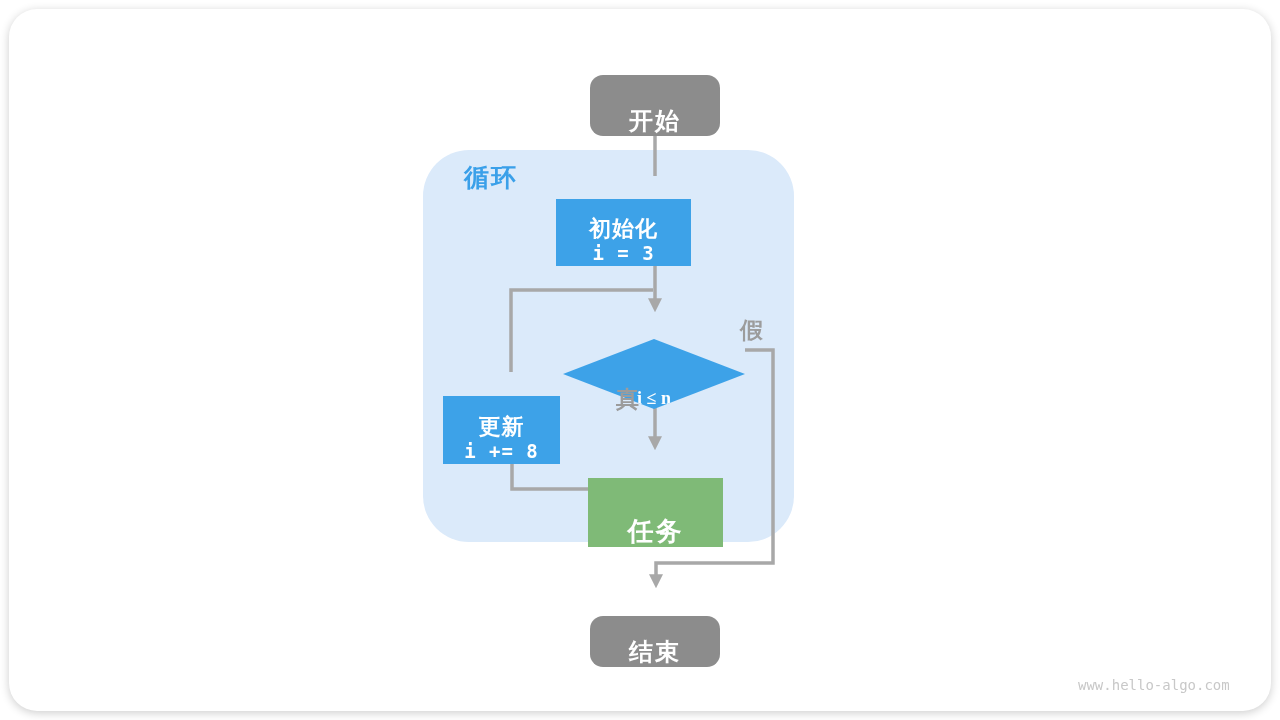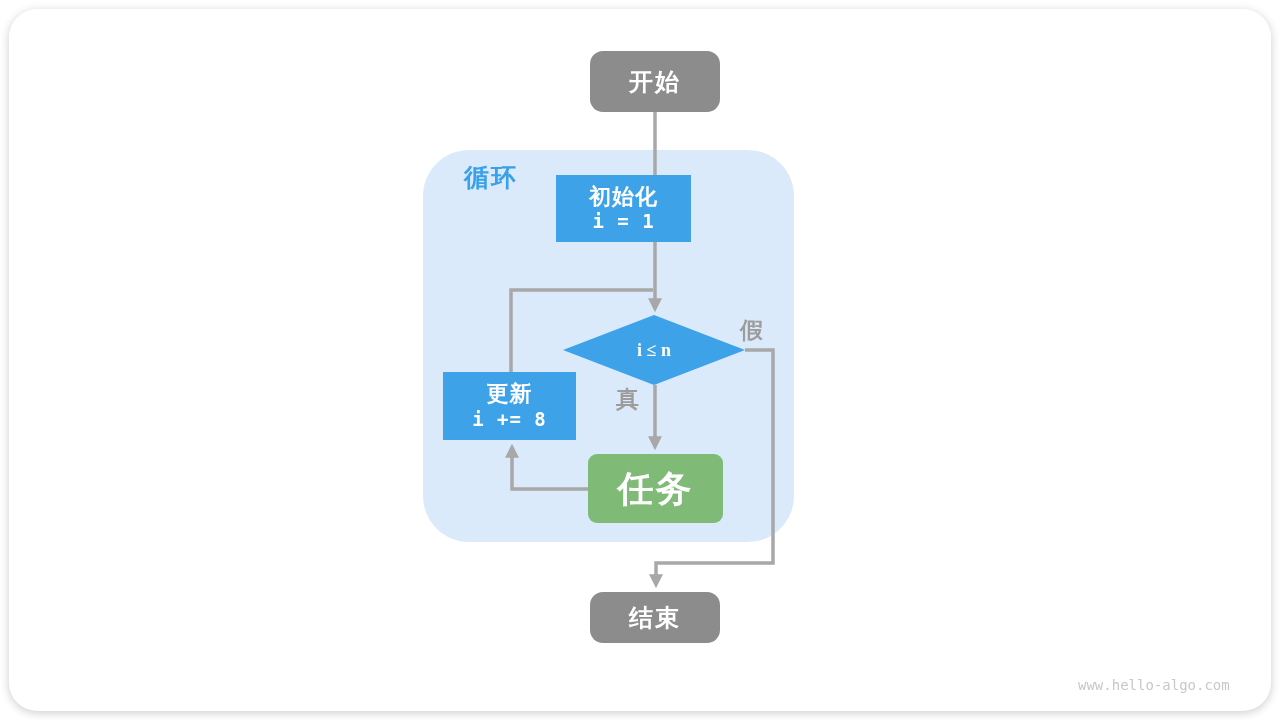--- a/index.html
+++ b/index.html
@@ -53,62 +53,62 @@
     stroke: var(--connector);
     stroke-width: 3.5px;
   }
   .connector-arrowhead { fill: var(--connector); }
 
   .node {
     position: absolute;
     display: flex;
     flex-direction: column;
     align-items: center;
-    justify-content: center;
+    justify-content: flex-end;
     color: #ffffff;
     text-align: center;
     line-height: 1.25;
+    margin-top: 24px;
   }
   .node-terminal {
     background: var(--node-gray);
     border-radius: 13px;
     font-size: 24px;
     font-weight: bold;
     letter-spacing: 2px;
   }
   .node-process {
     background: var(--node-blue);
     font-size: 22px;
     font-weight: bold;
     letter-spacing: 1px;
   }
   .node-task {
     background: var(--node-green);
-    font-size: 36px;
+    font-size: 26px;
     font-weight: bold;
     letter-spacing: 2px;
-    border-radius: 9px;
   }
   .node-decision {
     background: var(--node-blue);
     clip-path: polygon(50% 0, 100% 50%, 50% 100%, 0 50%);
     font-family: Liberation Serif, serif;
     font-size: 18px;
     font-weight: bold;
   }
   .code-line {
     font-family: "DejaVu Sans Mono", monospace;
     font-size: 19px;
     font-weight: bold;
     letter-spacing: 1px;
   }
   #node-start  { left: 590px; top: 51px;  width: 130px; height: 61px; }
   #node-init   { left: 556px; top: 175px; width: 135px; height: 67px; }
   #node-cond   { left: 563px; top: 315px; width: 182px; height: 70px; }
-  #node-update { left: 443px; top: 372px; width: 133px; height: 68px; }
+  #node-update { left: 443px; top: 372px; width: 117px; height: 68px; }
   #node-task   { left: 588px; top: 454px; width: 135px; height: 69px; }
   #node-end    { left: 590px; top: 592px; width: 130px; height: 51px; }
 
   .edge-label {
     position: absolute;
     font-size: 23px;
     font-weight: bold;
     color: var(--edge-label);
   }
   #edge-label-true  { left: 616px; top: 384px; }
@@ -143,21 +143,21 @@
   <path class="connector-line" d="M745,350 L773,350 L773,563 L656,563 L656,584" marker-end="url(#arrow)"></path>
   <path class="connector-line" d="M588,489 L512,489 L512,448" marker-end="url(#arrow)"></path>
 </svg>
 
 <div id="node-start" class="node node-terminal">
   <span>开始</span>
 </div>
 
 <div id="node-init" class="node node-process">
   <span>初始化</span>
-  <span class="code-line">i = 1</span>
+  <span class="code-line">i = 3</span>
 </div>
 
 <div id="node-cond" class="node node-decision">
   <span>i ≤ n</span>
 </div>
 
 <div id="node-update" class="node node-process">
   <span>更新</span>
   <span class="code-line">i += 8</span>
 </div>

